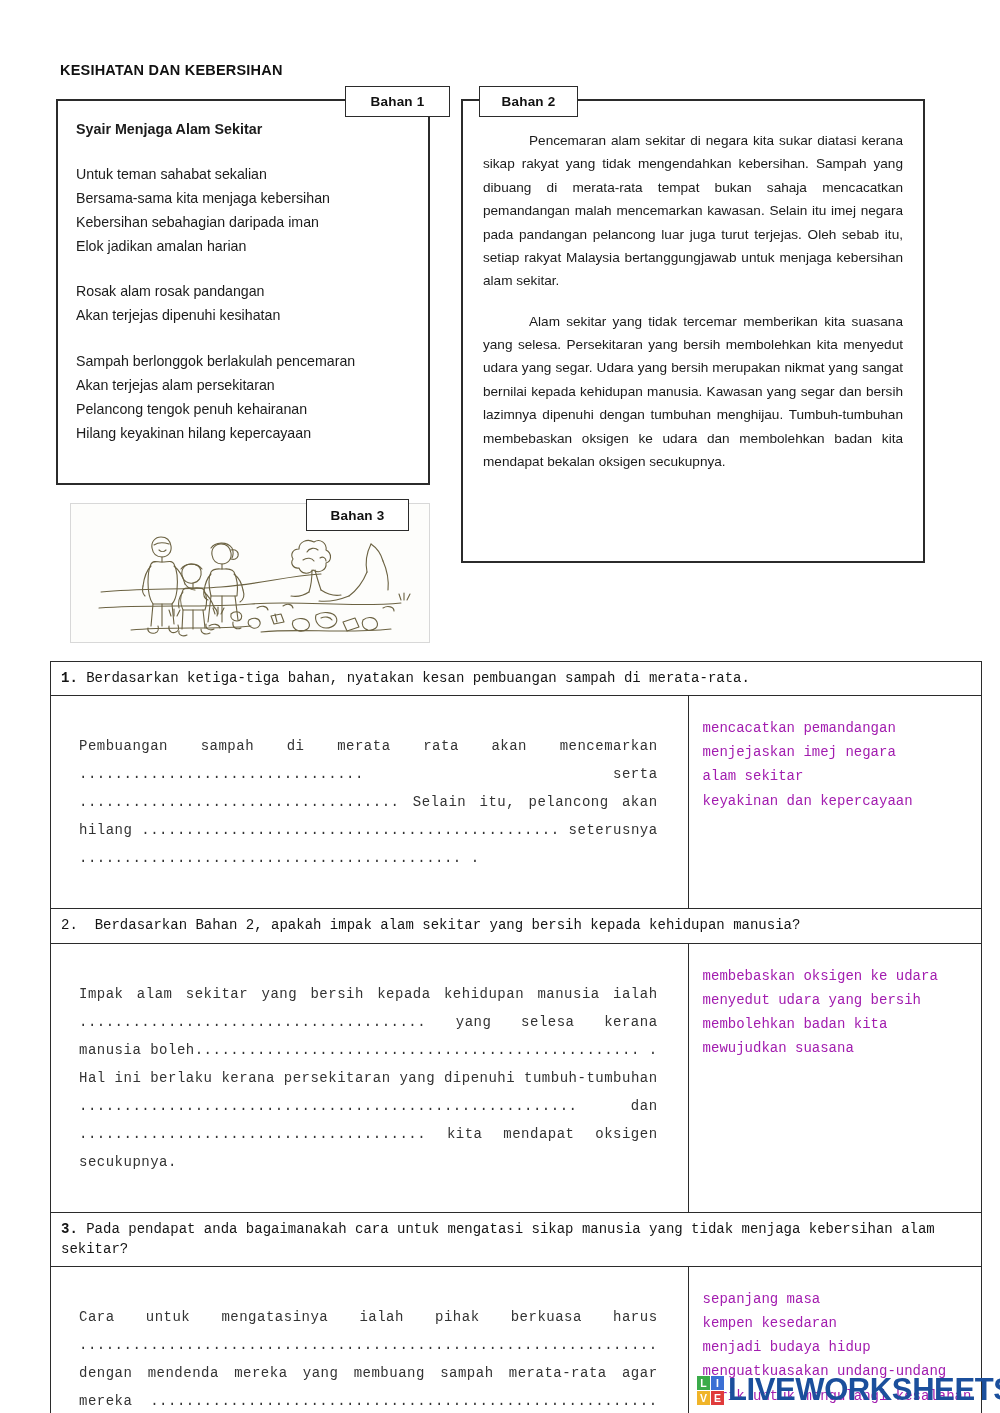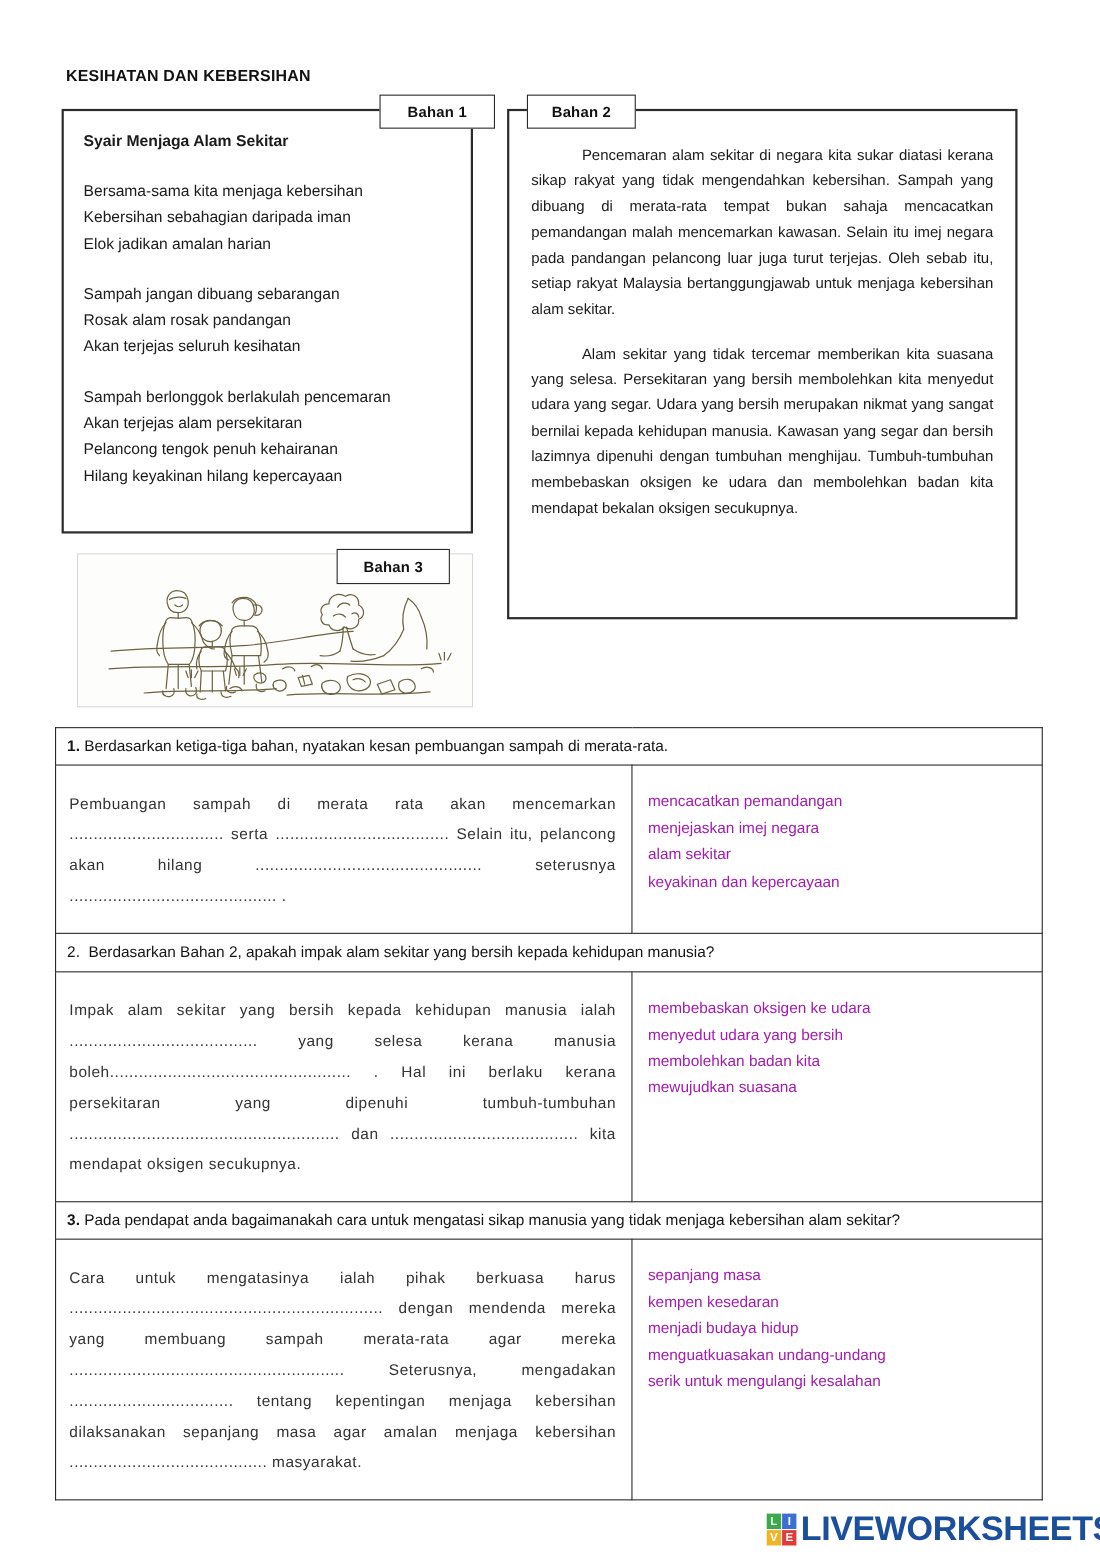--- a/index.html
+++ b/index.html
@@ -92,21 +92,21 @@
   
   .qtable {
     position: absolute;
     left: 50px;
     top: 661px;
     width: 898px;
     border: 1.6px solid #2b2b2b;
     border-collapse: collapse;
     background: #fff;
   }
-  .qtable td { border: 1.3px solid #2b2b2b; vertical-align: top; }
+  .qtable td { border: 1.3px solid #2b2b2b; vertical-align: top; font-family: Liberation Mono, monospace; }
 
   .q-prompt {
     padding: 6px 10px 7px 10px;
     font-size: 14px;
     line-height: 1.45;
     color: #151515;
   }
   .q-prompt b { font-weight: bold; }
 
   .ans-left {
@@ -118,21 +118,21 @@
     text-justify: inter-word;
     color: #1b1b1b;
   }
   .ans-right {
     padding: 20px 10px 20px 14px;
     font-size: 14px;
     line-height: 1.72;
     color: #a21caf;
   }
   .ans-right div { white-space: nowrap; }
-  .ans-left p { margin: 0; }
+  .ans-left p { margin: 16px; }
 
   .blank { letter-spacing: 0.5px; color: #333; }
 
   
   .lw-logo {
     position: absolute;
     left: 697px;
     top: 1372px;
     display: flex;
     align-items: center;
@@ -160,28 +160,28 @@
 <body>
 
 <div class="page">
 
   <div class="doc-title">KESIHATAN DAN KEBERSIHAN</div>
 
   <div class="material-box" id="bahan1-box">
     <div class="poem-wrap">
       <div class="poem-title">Syair Menjaga Alam Sekitar</div>
       <div class="stanza">
+        <div>Untuk teman sahabat sekalian</div>
         <div>Bersama-sama kita menjaga kebersihan</div>
         <div>Kebersihan sebahagian daripada iman</div>
         <div>Elok jadikan amalan harian</div>
       </div>
       <div class="stanza">
-        <div>Sampah jangan dibuang sebarangan</div>
         <div>Rosak alam rosak pandangan</div>
-        <div>Akan terjejas seluruh kesihatan</div>
+        <div>Akan terjejas dipenuhi kesihatan</div>
       </div>
       <div class="stanza">
         <div>Sampah berlonggok berlakulah pencemaran</div>
         <div>Akan terjejas alam persekitaran</div>
         <div>Pelancong tengok penuh kehairanan</div>
         <div>Hilang keyakinan hilang kepercayaan</div>
       </div>
     </div>
   </div>
   <div class="bahan-tab" id="bahan1-tab">Bahan 1</div>

